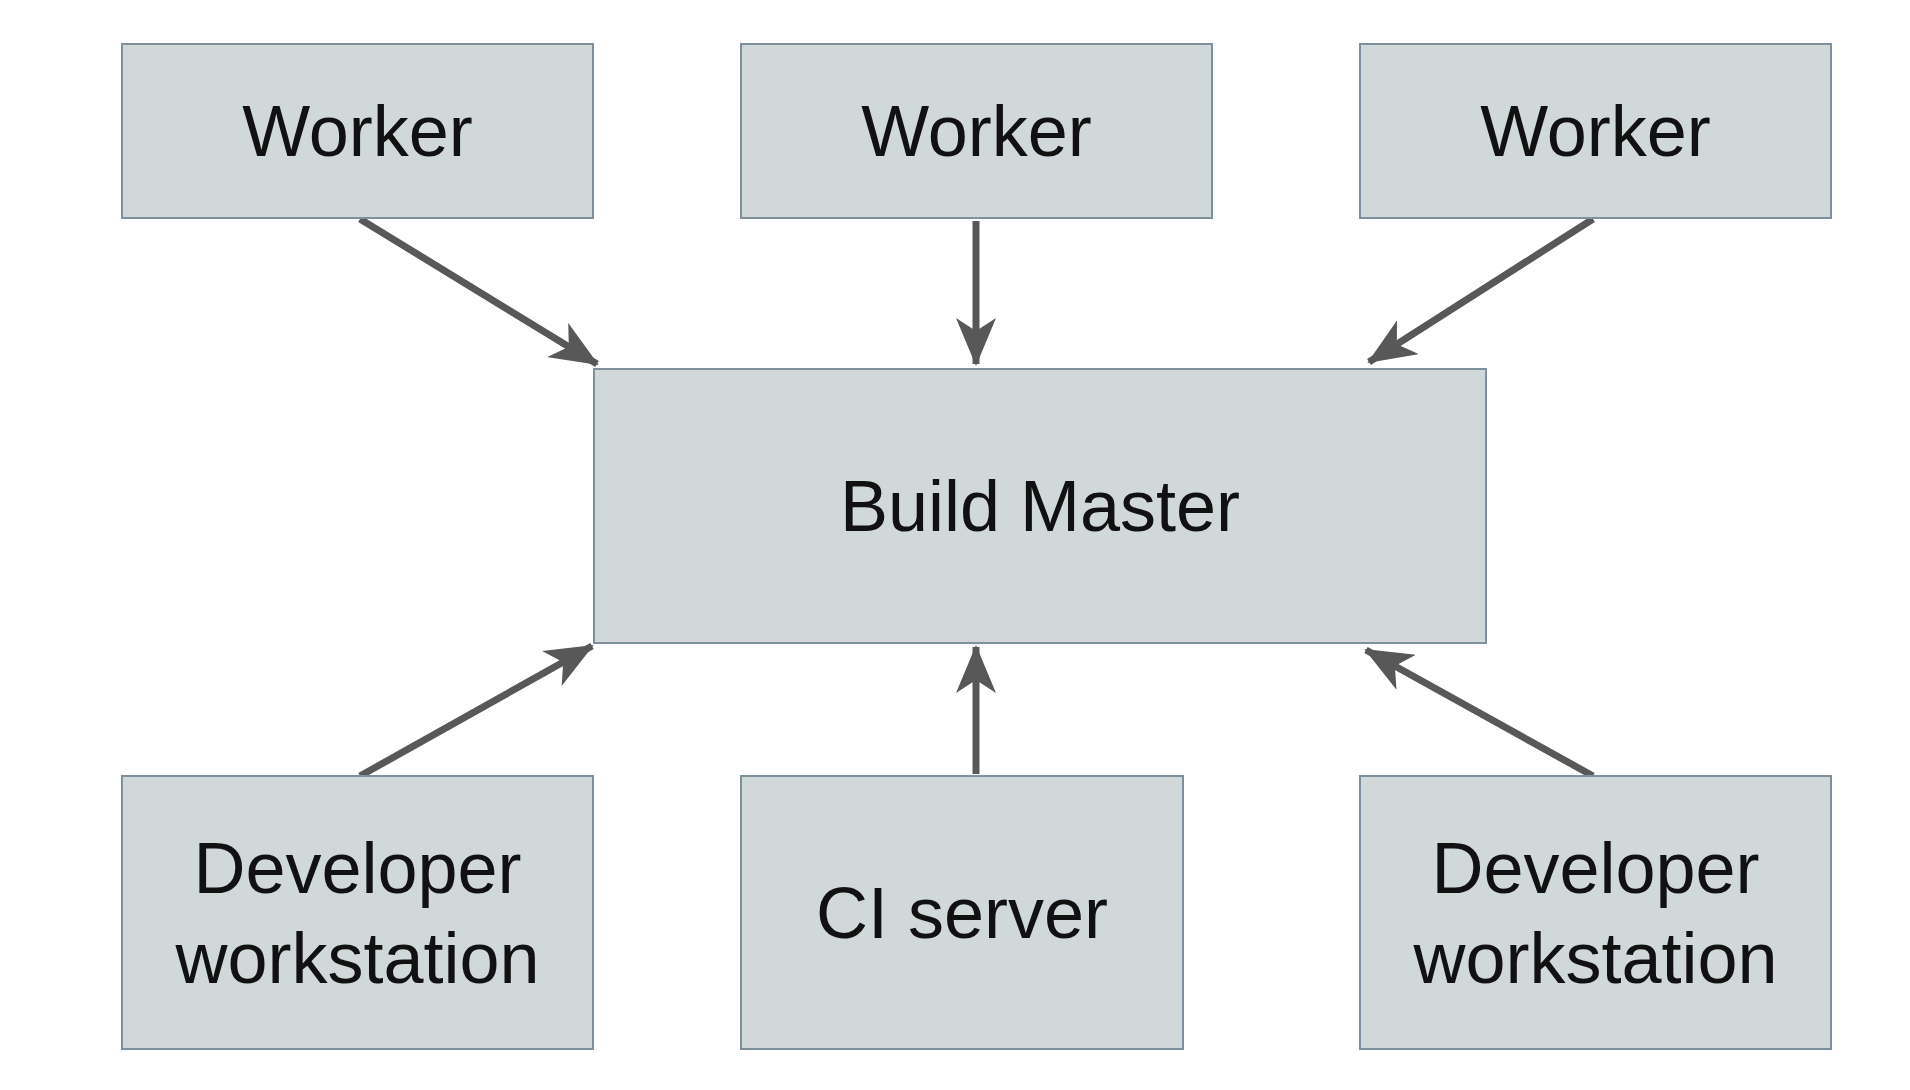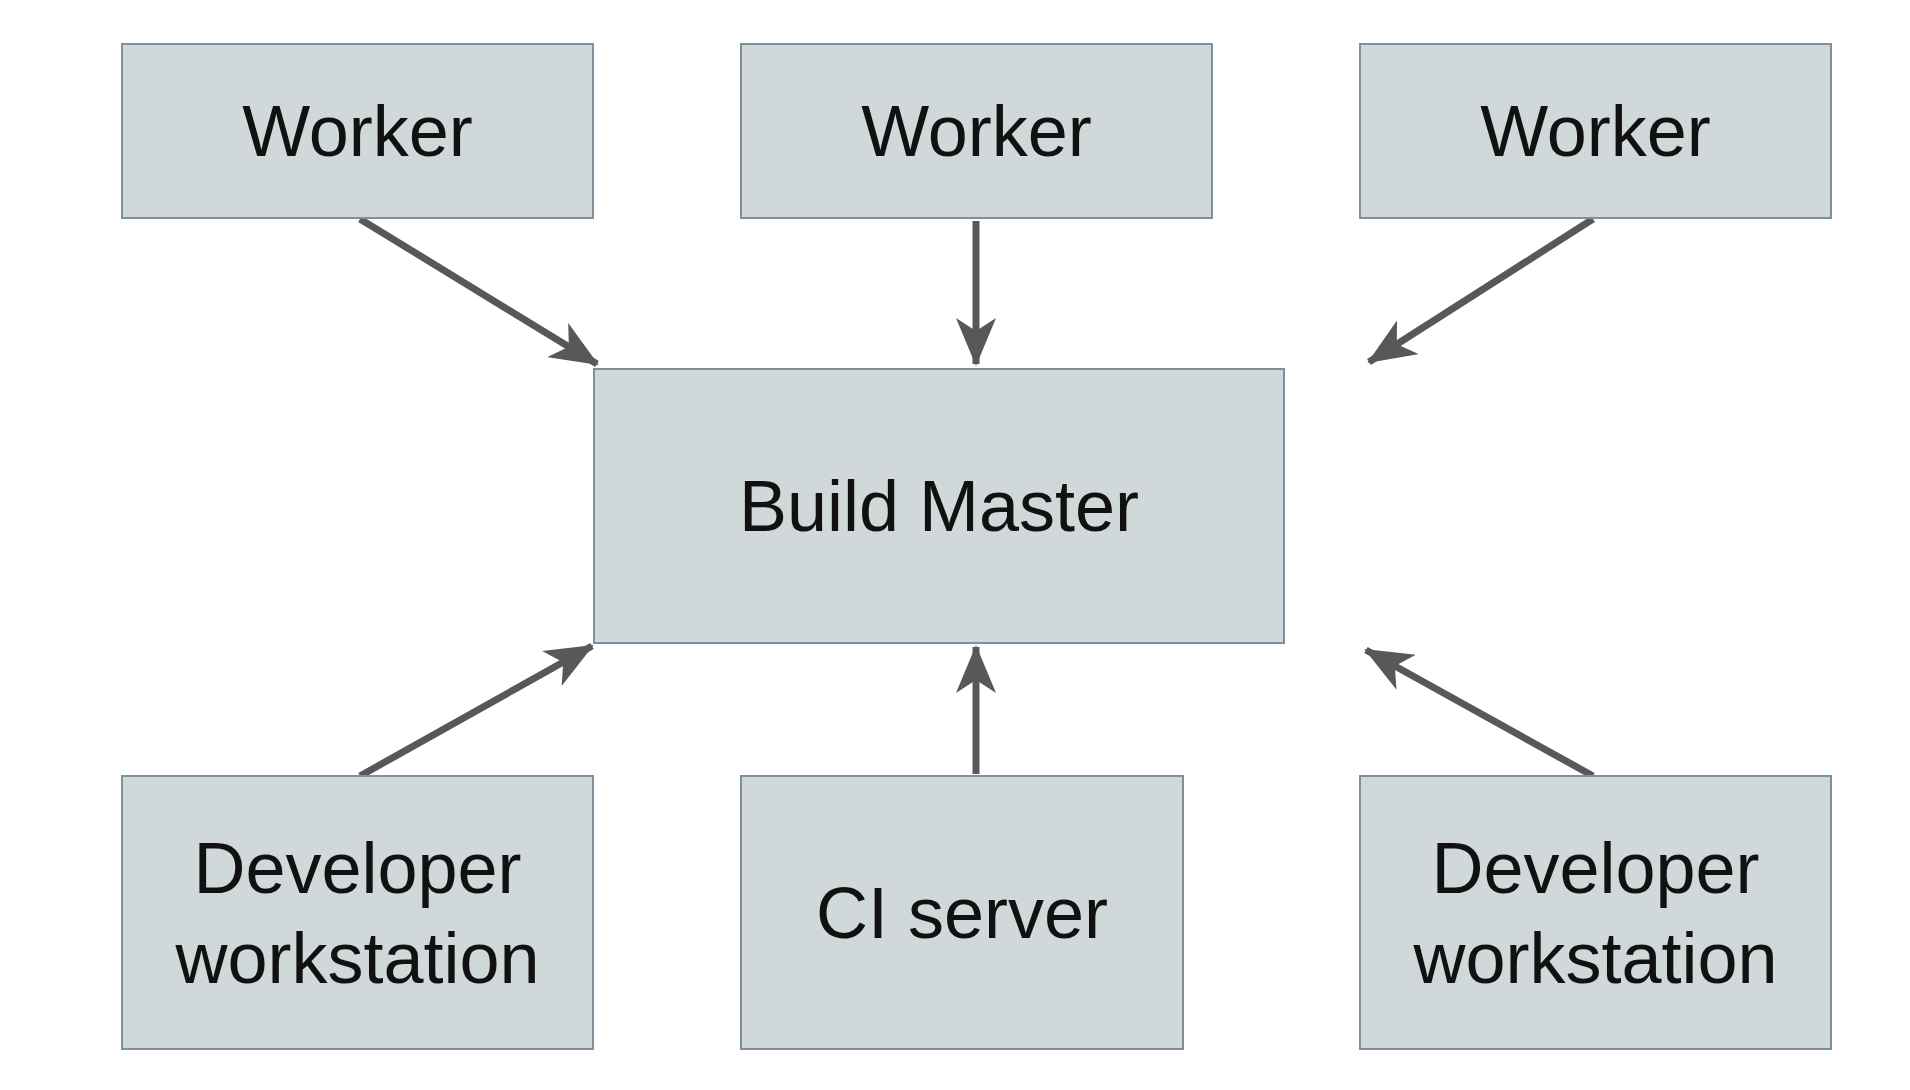--- a/index.html
+++ b/index.html
@@ -31,21 +31,21 @@
     display:flex;align-items:center;justify-content:center;
     text-align:center;
     color:var(--text);
     font-size:72px;
     line-height:1.25;
     padding:0 12px;
   }
   .node-worker-1      {left:121px; top:43px;  width:473px; height:176px;}
   .node-worker-2      {left:740px; top:43px;  width:473px; height:176px;}
   .node-worker-3      {left:1359px;top:43px;  width:473px; height:176px;}
-  .node-build-master  {left:593px; top:368px; width:692px; height:276px;align-items:center;}
+  .node-build-master  {left:593px; top:368px; width:894px; height:276px;align-items:center;}
   .node-dev-ws-1      {left:121px; top:775px; width:473px; height:275px;}
   .node-ci-server     {left:740px; top:775px; width:444px; height:275px;}
   .node-dev-ws-2      {left:1359px;top:775px; width:473px; height:275px;}
 </style>
 </head>
 <body>
 
 <div class="canvas">
 
   <svg class="edges" width="1910" height="1090" viewBox="0 0 1910 1090" xmlns="http://www.w3.org/2000/svg">

